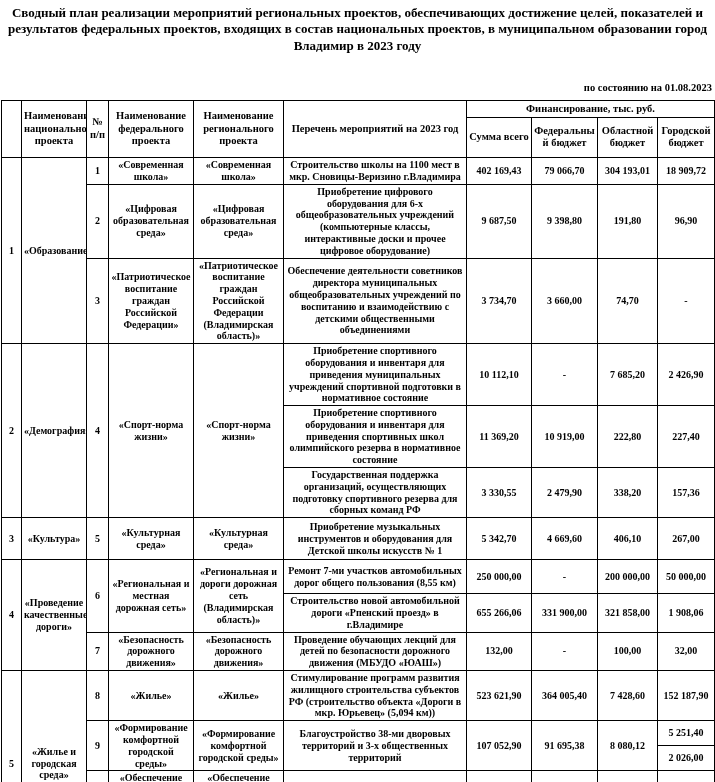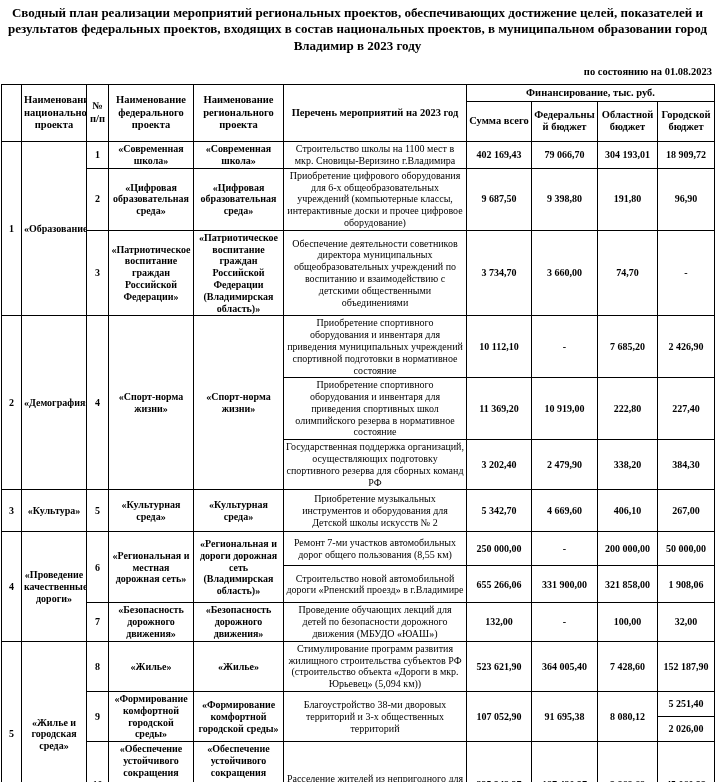--- a/index.html
+++ b/index.html
@@ -9,37 +9,37 @@
     font-family: "Liberation Serif", "DejaVu Serif", serif;
     color: #000;
   }
   .page { position: relative; width: 715px; height: 782px; padding: 5px 1px 0 1px; }
   .title {
     font-weight: bold; text-align: center;
     font-size: 13px; line-height: 1.25; padding: 0 2px;
   }
   .asof {
     font-weight: bold; text-align: right;
-    font-size: 10.5px; margin-top: 12px; padding-right: 2px;
+    font-size: 10.5px; margin-top: 28px; padding-right: 2px;
   }
   table.plan {
     border-collapse: collapse; table-layout: fixed;
     width: 713px; margin-top: 7px;
   }
   table.plan th, table.plan td {
     border: 1px solid #000;
     text-align: center; vertical-align: middle;
     padding: 1px 2px;
     font-size: 10px; line-height: 1.18;
     overflow: hidden;
   }
   table.plan th { font-weight: bold; font-size: 10.5px; }
   th.brk { word-break: break-all; }
   td.rs, td.num, td.sec, td.proj, td.val { font-weight: bold; }
-  td.act { font-weight: normal; }
+  td.act { font-weight: bold; }
 </style>
 </head>
 <body>
 
 <div class="page">
   <div class="title">Сводный план реализации мероприятий региональных проектов, обеспечивающих достижение целей, показателей и результатов федеральных проектов, входящих в состав национальных проектов, в муниципальном образовании город Владимир в 2023 году</div>
   <div class="asof">по состоянию на 01.08.2023</div>
 
   <table class="plan">
     <colgroup>
@@ -119,33 +119,33 @@
       </tr>
       <tr style="height:53px">
         <td class="act">Приобретение спортивного оборудования и инвентаря для приведения спортивных школ олимпийского резерва в нормативное состояние</td>
         <td class="val">11 369,20</td>
         <td class="val">10 919,00</td>
         <td class="val">222,80</td>
         <td class="val">227,40</td>
       </tr>
       <tr style="height:42px">
         <td class="act">Государственная поддержка организаций, осуществляющих подготовку спортивного резерва для сборных команд РФ</td>
-        <td class="val">3 202,40</td>
+        <td class="val">3 330,55</td>
         <td class="val">2 479,90</td>
         <td class="val">338,20</td>
-        <td class="val">384,30</td>
+        <td class="val">157,36</td>
       </tr>
 
       <tr style="height:42px">
         <td class="rs">3</td>
         <td class="sec">«Культура»</td>
         <td class="num">5</td>
         <td class="proj">«Культурная среда»</td>
         <td class="proj">«Культурная среда»</td>
-        <td class="act">Приобретение музыкальных инструментов и оборудования для Детской школы искусств № 2</td>
+        <td class="act">Приобретение музыкальных инструментов и оборудования для Детской школы искусств № 1</td>
         <td class="val">5 342,70</td>
         <td class="val">4 669,60</td>
         <td class="val">406,10</td>
         <td class="val">267,00</td>
       </tr>
 
       <tr style="height:34px">
         <td class="rs" rowspan="3">4</td>
         <td class="sec" rowspan="3">«Проведение качественные дороги»</td>
         <td class="num" rowspan="2">6</td>

